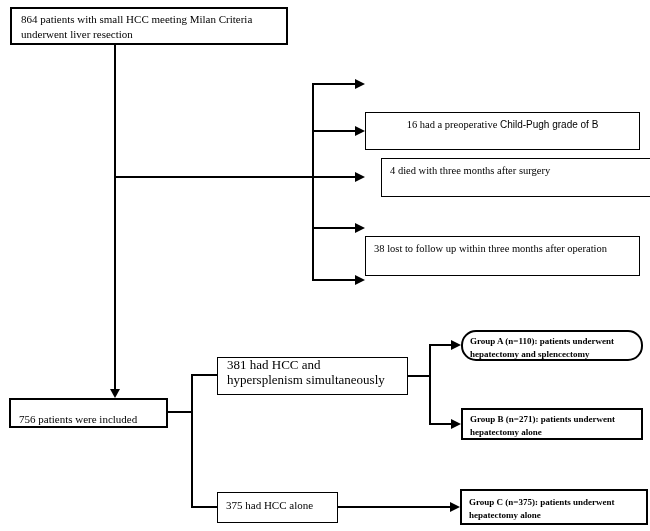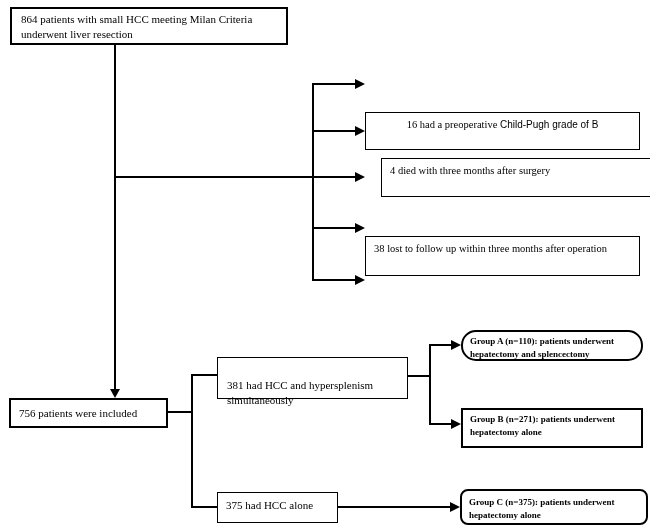--- a/index.html
+++ b/index.html
@@ -61,35 +61,35 @@
 
   <div class="box" style="left:365px; top:158px; width:297px; height:39px;margin-left:16px;">
     <span class="nowrap">4 died with three months after surgery</span>
   </div>
 
   <div class="box" style="left:365px; top:208px; width:275px; height:40px;margin-top:28px;">
     <span class="nowrap">38 lost to follow up within three months after operation</span>
   </div>
 
 
-  <div class="box thick" style="left:9px; top:398px; width:159px; height:30px; font-size:11px; padding-top:6px;">
+  <div class="box thick" style="left:9px; top:398px; width:159px; height:30px; font-size:11px; padding-top:12px;">
     <span class="nowrap">756 patients were included</span>
   </div>
 
-  <div class="box" style="left:217px; top:357px; width:191px; height:38px; font-size:11px; line-height:14.5px; padding:20px 9px;">381 had HCC and hypersplenism simultaneously</div>
+  <div class="box" style="left:217px; top:357px; width:191px; height:38px; font-size:13px; line-height:14.5px; padding:0 9px;">381 had HCC and hypersplenism simultaneously</div>
 
   <div class="box" style="left:217px; top:492px; width:121px; height:31px; font-size:11px; ">
     <span class="nowrap">375 had HCC alone</span>
   </div>
 
   <div class="box grp" style="left:461px; top:330px; width:182px; height:31px;border-radius:15px;">Group A (n=110): patients underwent hepatectomy and splencectomy</div>
 
-  <div class="box grp" style="left:461px; top:408px; width:182px; height:40px;">Group B (n=271): patients underwent hepatectomy alone</div>
+  <div class="box grp" style="left:461px; top:408px; width:182px; height:32px;">Group B (n=271): patients underwent hepatectomy alone</div>
 
-  <div class="box grp" style="left:460px; top:489px; width:188px; height:36px; padding-top:5px;border-radius:8px;">Group C (n=375): patients underwent hepatectomy alone</div>
+  <div class="box grp" style="left:460px; top:489px; width:188px; height:36px; padding-top:5px;">Group C (n=375): patients underwent hepatectomy alone</div>
 
   <div class="line" style="left:114px; top:45px; width:2px; height:344px;"></div>
   <div class="arrow-down" style="left:110px; top:389px;"></div>
 
   <div class="line" style="left:114px; top:176px; width:242px; height:2px;"></div>
   <div class="line" style="left:312px; top:83px; width:2px; height:198px;"></div>
 
   <div class="line" style="left:312px; top:83px; width:44px; height:2px;"></div>
   <div class="arrow-right" style="left:355px; top:79px;"></div>
 

